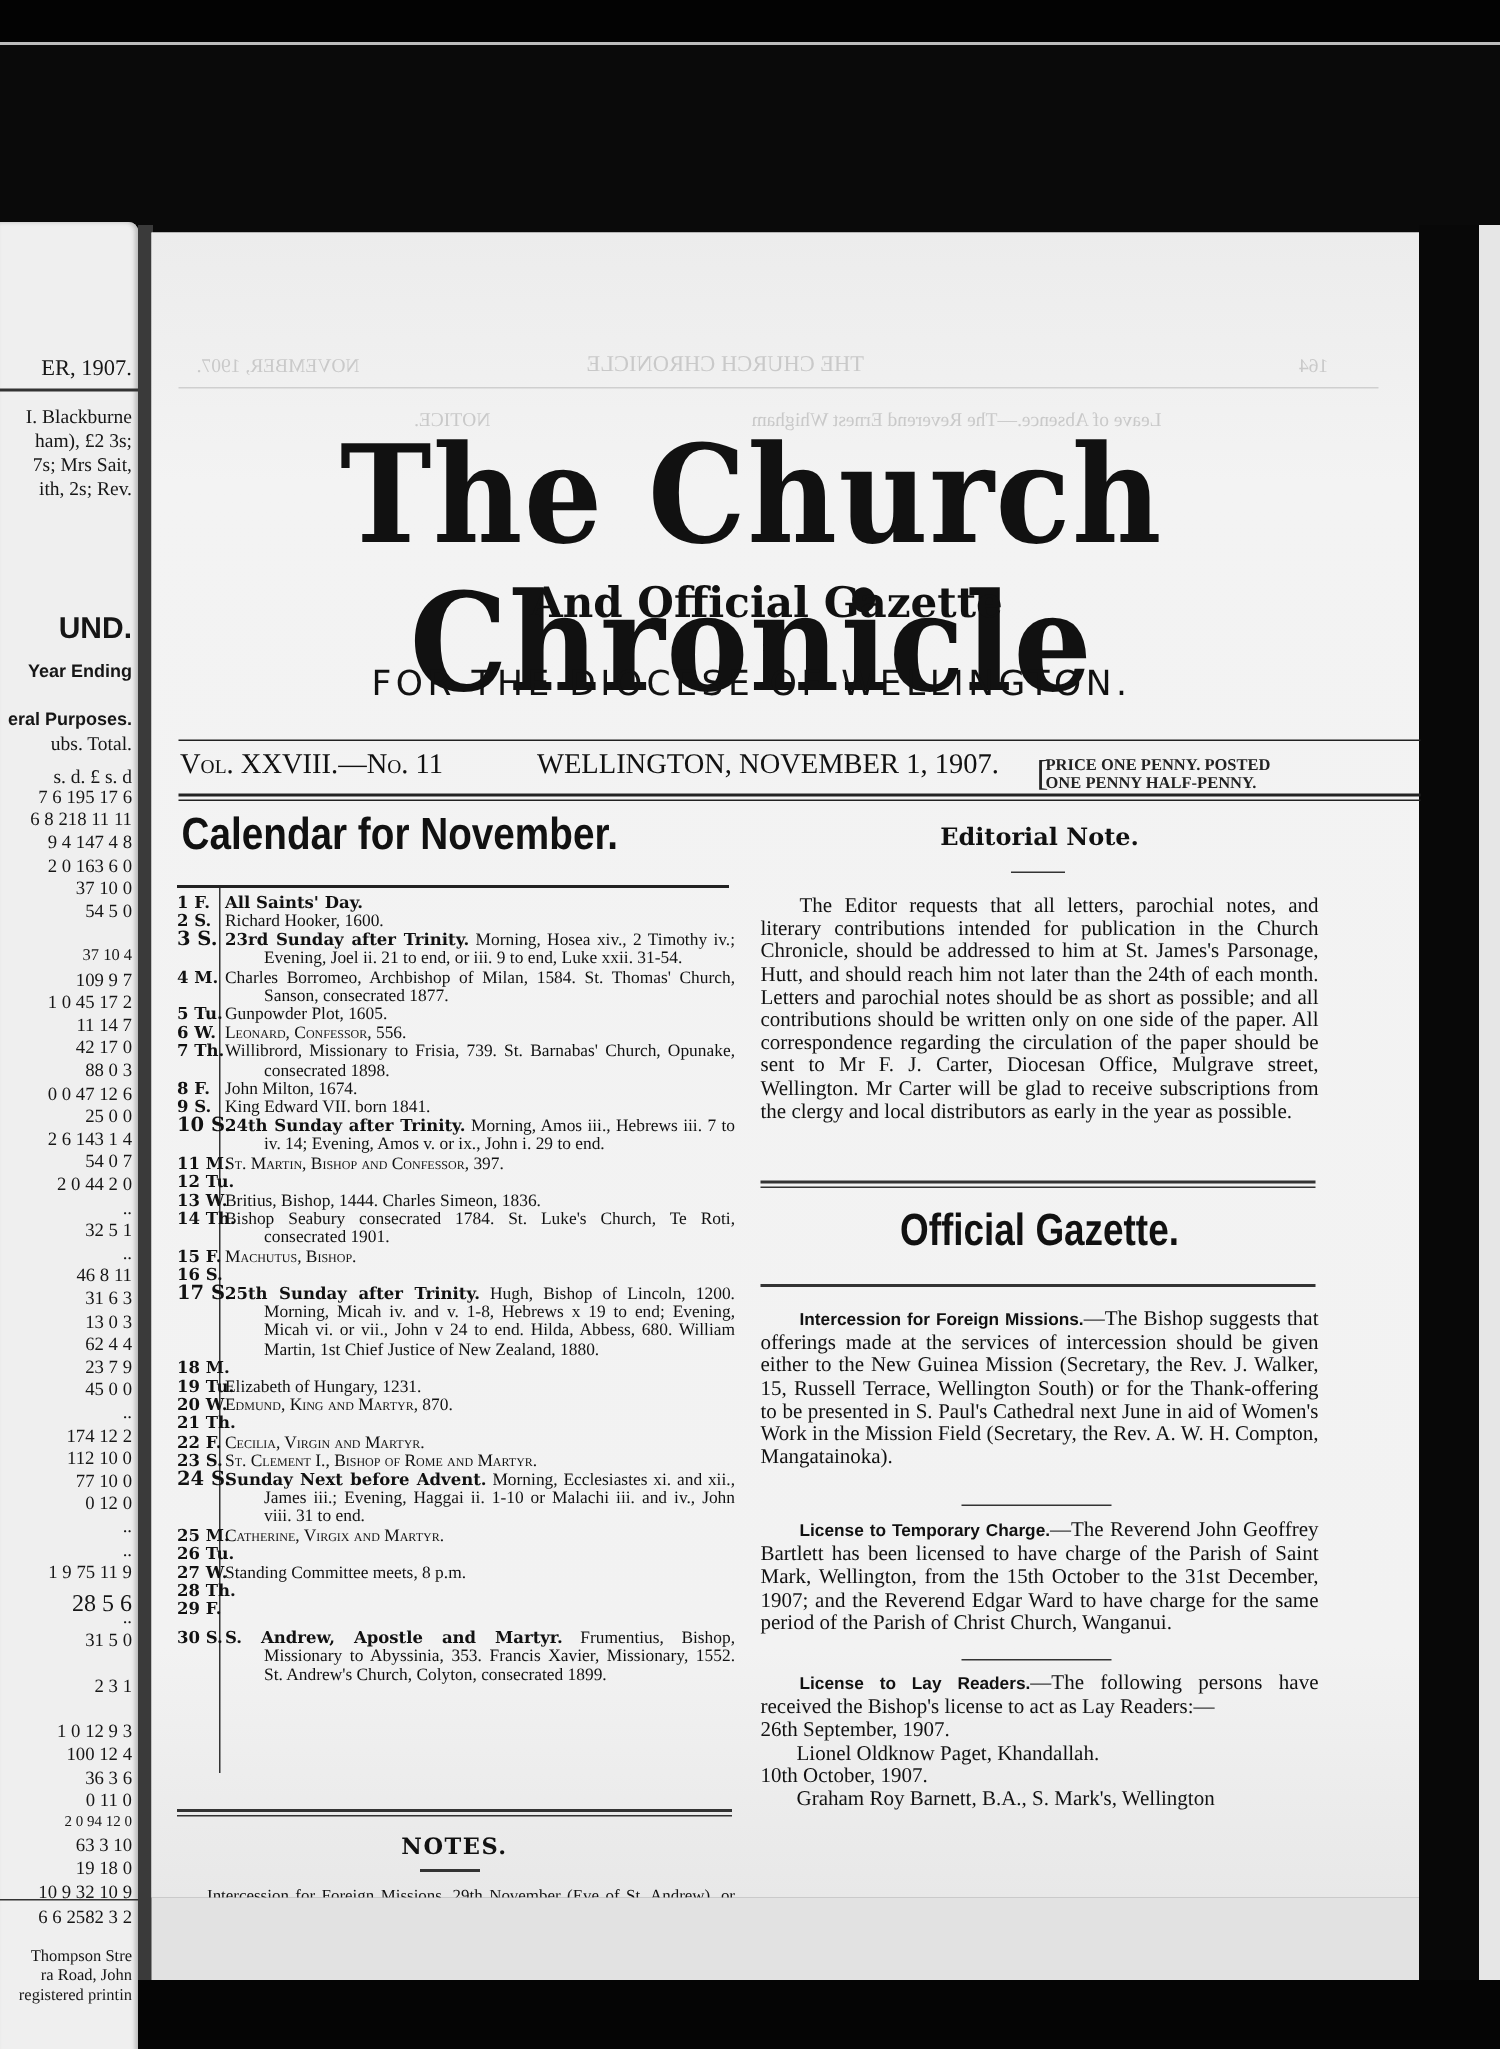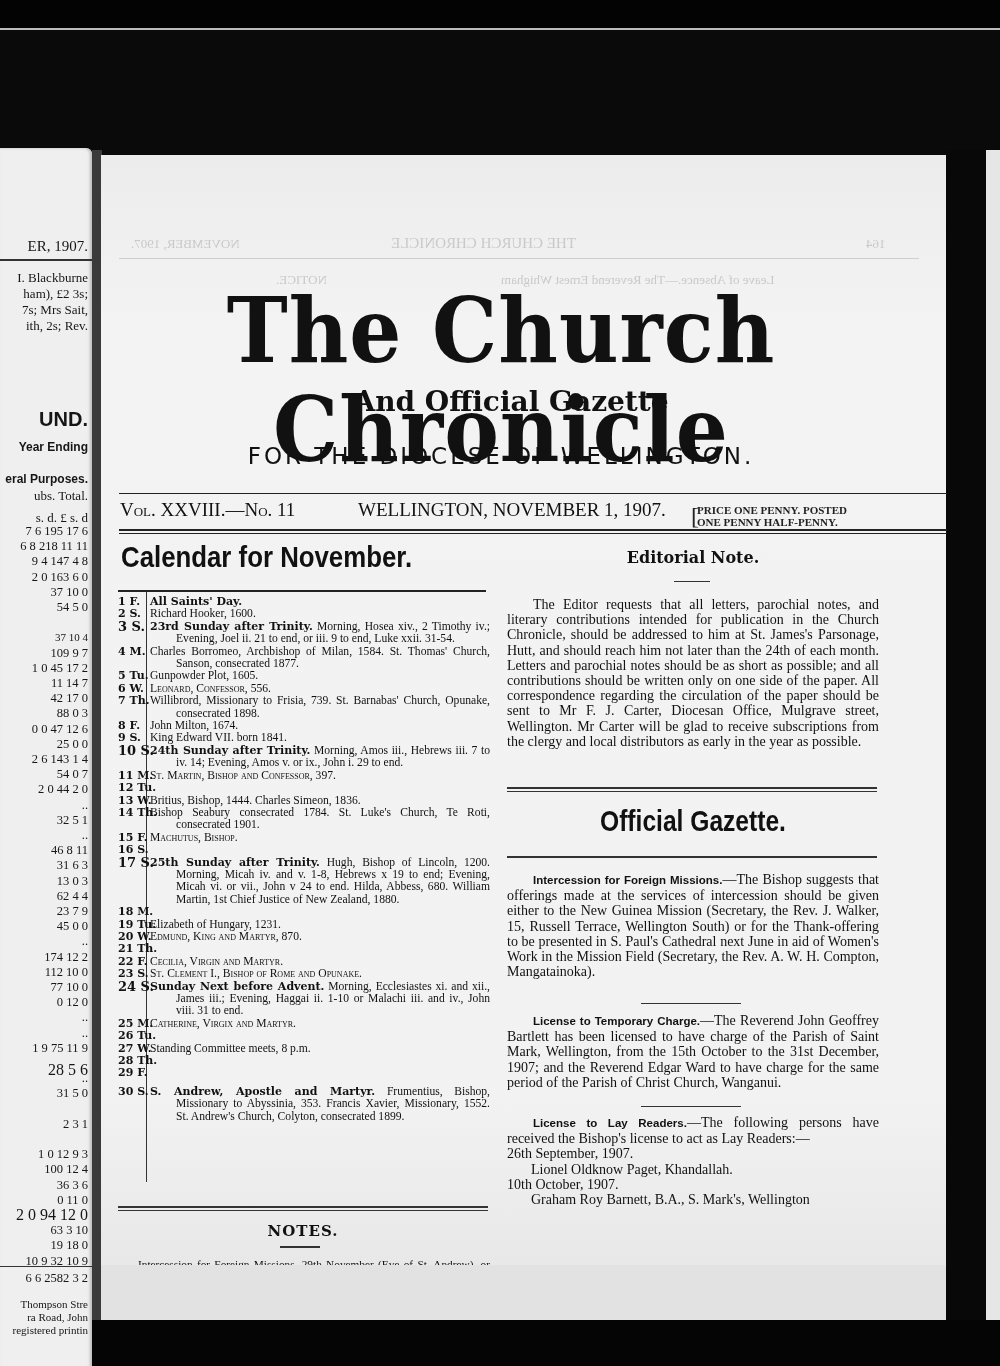--- a/index.html
+++ b/index.html
@@ -164,21 +164,21 @@
       <div class="lp-line" style="top: 914px; font-size: 16px;">28  5  6</div>
       <div class="lp-line" style="top: 922.2px; font-size: 12.5px;">..</div>
       <div class="lp-line" style="top: 937.4px; font-size: 12.5px;">31  5  0</div>
       <div class="lp-line" style="top: 952.6px; font-size: 12.5px;"></div>
       <div class="lp-line" style="top: 967.8px; font-size: 12.5px;">2  3  1</div>
       <div class="lp-line" style="top: 983px; font-size: 12.5px;"></div>
       <div class="lp-line" style="top: 998.2px; font-size: 12.5px;">1  0   12  9  3</div>
       <div class="lp-line" style="top: 1013.4px; font-size: 12.5px;">100 12  4</div>
       <div class="lp-line" style="top: 1028.6px; font-size: 12.5px;">36  3  6</div>
       <div class="lp-line" style="top: 1043.8px; font-size: 12.5px;">0 11  0</div>
-      <div class="lp-line" style="top: 1059px; font-size: 16px;">2  0   94 12  0</div>
+      <div class="lp-line" style="top: 1059px; font-size: 10px;">2  0   94 12  0</div>
       <div class="lp-line" style="top: 1074.2px; font-size: 12.5px;">63  3 10</div>
       <div class="lp-line" style="top: 1089.4px; font-size: 12.5px;">19 18  0</div>
       <div class="lp-line" style="top: 1104.6px; font-size: 12.5px;">10  9   32 10  9</div>
       <div class="lp-rule" style="top: 1118px; width: 92px; height: 1px;"></div>
       <div class="lp-line" style="top: 1122px; font-size: 12.5px;">6  6 2582  3  2</div>
       <div class="lp-line" style="top: 1148px; font-size: 11px;">Thompson Stre</div>
       <div class="lp-line" style="top: 1161px; font-size: 11px;">ra Road, John</div>
       <div class="lp-line" style="top: 1174px; font-size: 11px;">registered printin</div>
     </div>
 </div>
@@ -298,21 +298,21 @@
         <div class="cal-row">
           <div class="cal-day">21 Th.</div>
           <div class="cal-text"><b></b><span></span></div>
         </div>
         <div class="cal-row">
           <div class="cal-day">22 F.</div>
           <div class="cal-text sc"><b></b><span>Cecilia, Virgin and Martyr.</span></div>
         </div>
         <div class="cal-row">
           <div class="cal-day">23 S.</div>
-          <div class="cal-text sc"><b></b><span>St. Clement I., Bishop of Rome and Opunake.</span></div>
+          <div class="cal-text sc"><b></b><span>St. Clement I., Bishop of Rome and Martyr.</span></div>
         </div>
         <div class="cal-row">
           <div class="cal-day sun">24 S.</div>
           <div class="cal-text"><b>Sunday Next before Advent.</b>  <span>Morning, Ecclesiastes xi. and xii., James iii.; Evening, Haggai ii. 1-10 or Malachi iii. and iv., John viii. 31 to end.</span></div>
         </div>
         <div class="cal-row">
           <div class="cal-day">25 M.</div>
           <div class="cal-text sc"><b></b><span>Catherine, Virgix and Martyr.</span></div>
         </div>
         <div class="cal-row">

